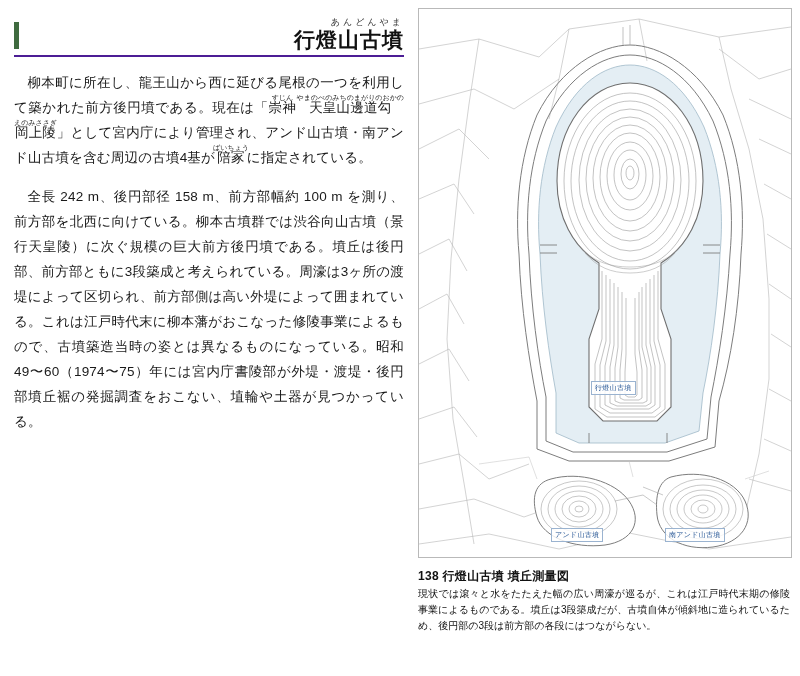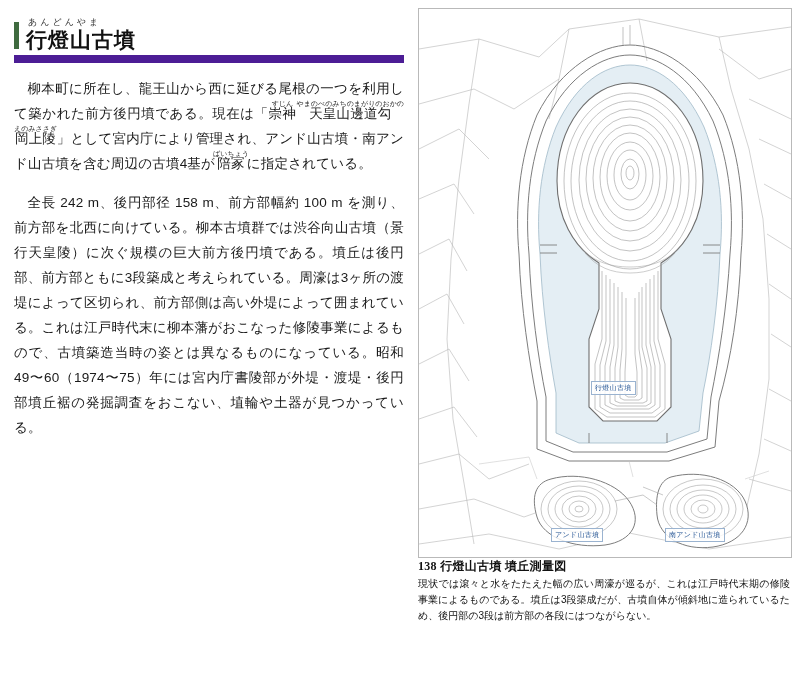--- a/index.html
+++ b/index.html
@@ -22,23 +22,24 @@
     flex-direction: row;
   }
   
   .left-col {
     width: 418px;
     padding: 12px 14px 0 14px;
     box-sizing: border-box;
   }
   .title-block {
     position: relative;
-    border-bottom: 8px solid #4c1d95;
+    border-bottom: 2px solid #4c1d95;
     padding: 0 0 3px 12px;
     margin: 6px 0 14px 0;
+    text-align: right;
   }
   .title-block::before {
     content: "";
     position: absolute;
     left: 0;
     top: 4px;
     bottom: 6px;
     width: 5px;
     background: #3f6b3f;
   }
@@ -99,25 +100,25 @@
     position: absolute;
     font-size: 7px;
     color: #1d4f91;
     background: rgba(255,255,255,0.82);
     padding: 1px 3px;
     border: 0.5px solid #9ab3d0;
     white-space: nowrap;
     letter-spacing: 0.3px;
   }
   .caption-title {
+    margin-top: 10px;
     font-size: 12px;
     font-weight: bold;
     color: #111;
     letter-spacing: 0.3px;
-    font-family: Liberation Serif, serif;
   }
   .caption-body {
     margin-top: 1px;
     font-size: 10px;
     line-height: 1.6;
     color: #111;
     text-align: justify;
     text-justify: inter-ideograph;
   }
 </style>

